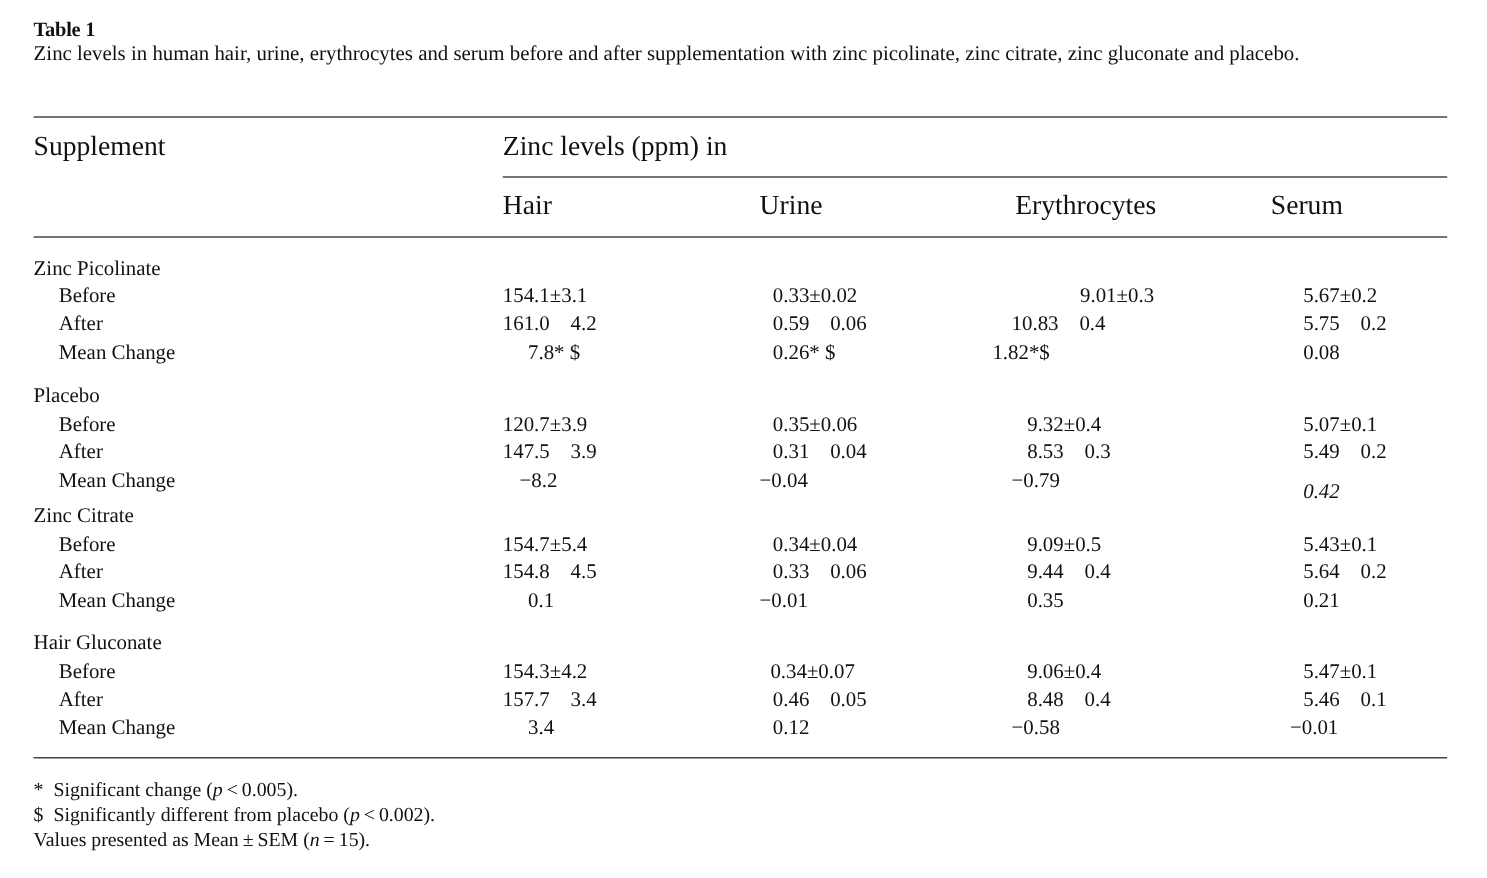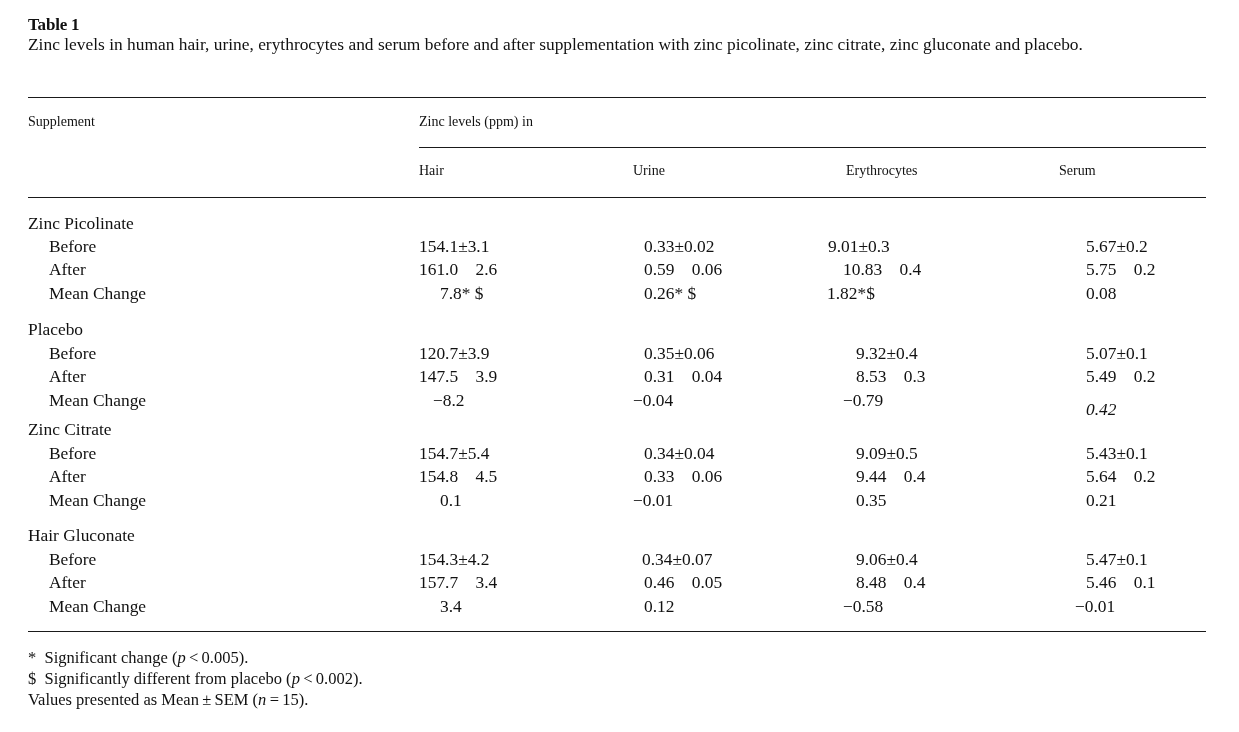--- a/index.html
+++ b/index.html
@@ -14,21 +14,21 @@
       font-weight: bold; font-size: 17px; letter-spacing: -0.2px;
     }
     .t-caption {
       position: absolute; left: 0; top: 33px; width: 1180px;
       font-size: 17.4px; line-height: 22px; text-align: justify;
       text-align-last: left;
     }
     .rule { position: absolute; height: 0; border-top: 1.5px solid #1a1a1a; }
     .rule.thin { border-top-width: 1.2px; }
     .cell { position: absolute; font-size: 17.4px; white-space: pre; line-height: 22px; }
-    .hdr { font-size: 14px; }
+    .hdr { font-size: 23px; }
     .indent { padding-left: 21px; }
     .foot { position: absolute; left: 0; font-size: 16.5px; line-height: 21px; white-space: pre; }
     .foot i { font-style: italic; }
   </style>
 </head>
 <body>
 
 <div class="page">
   <div class="t-title">Table 1</div>
   <div class="t-caption">Zinc levels in human hair, urine, erythrocytes and serum before and after supplementation with zinc picolinate, zinc citrate, zinc gluconate and placebo.</div>
@@ -42,25 +42,25 @@
   <div class="cell hdr" style="left:605px; top:160px;">Urine</div>
   <div class="cell hdr" style="left:818px; top:160px;">Erythrocytes</div>
   <div class="cell hdr" style="left:1031px; top:160px;">Serum</div>
   <div class="rule thin" style="left:0; top:197px; width:1178px;"></div>
 
   <div>
     <div class="cell" style="left:0; top:212px;">Zinc Picolinate</div>
     <div class="cell indent" style="left:0; top:235px;">Before</div>
     <div class="cell" style="left:391px; top:235px;">154.1±3.1</div>
     <div class="cell" style="left:616px; top:235px;">0.33±0.02</div>
-    <div class="cell" style="left:800px; top:235px;">9.01±0.3</div>
+    <div class="cell" style="left:872px; top:235px;">9.01±0.3</div>
     <div class="cell" style="left:1058px; top:235px;">5.67±0.2</div>
 
     <div class="cell indent" style="left:0; top:258px;">After</div>
-    <div class="cell" style="left:391px; top:258px;">161.0    2.6</div>
+    <div class="cell" style="left:391px; top:258px;">161.0    4.2</div>
     <div class="cell" style="left:616px; top:258px;">0.59    0.06</div>
     <div class="cell" style="left:815px; top:258px;">10.83    0.4</div>
     <div class="cell" style="left:1058px; top:258px;">5.75    0.2</div>
 
     <div class="cell indent" style="left:0; top:282px;">Mean Change</div>
     <div class="cell" style="left:412px; top:282px;">7.8* $</div>
     <div class="cell" style="left:616px; top:282px;">0.26* $</div>
     <div class="cell" style="left:799px; top:282px;">1.82*$</div>
     <div class="cell" style="left:1058px; top:282px;">0.08</div>
   </div>

